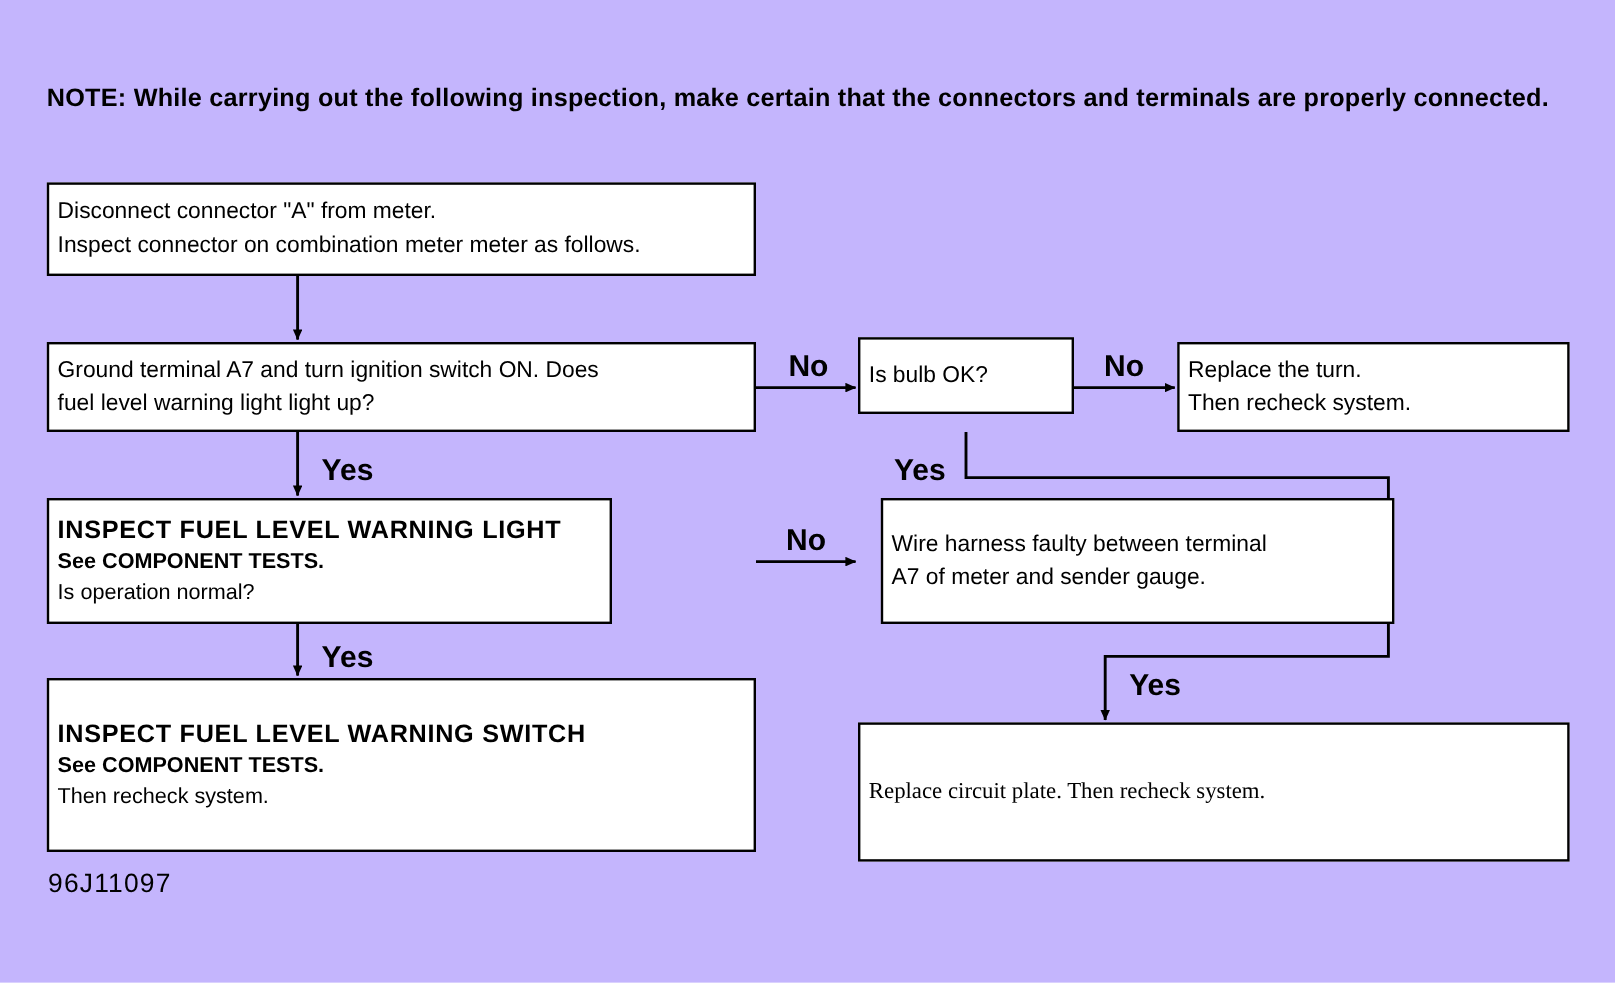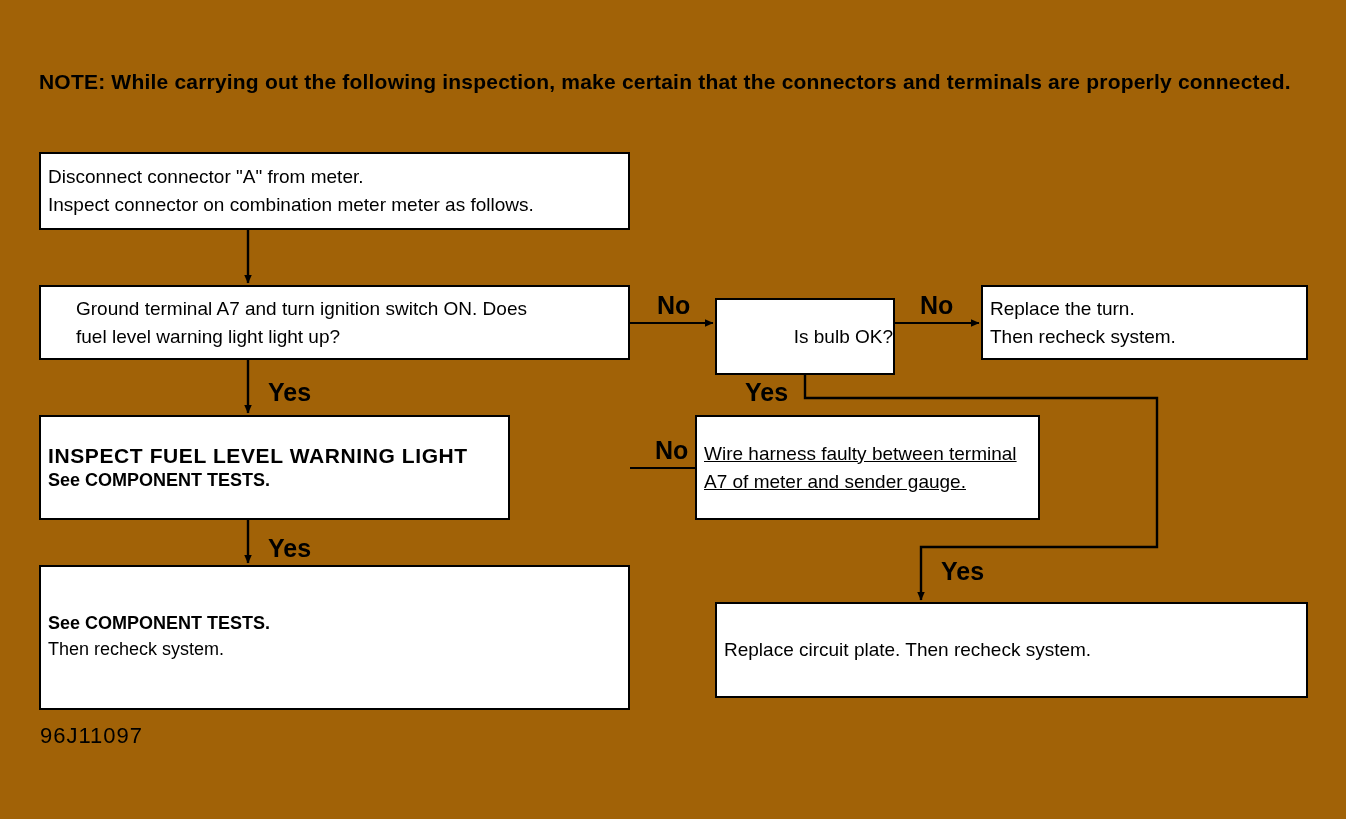--- a/index.html
+++ b/index.html
@@ -4,21 +4,21 @@
 <style>
   html, body {
     margin: 0;
     padding: 0;
     background: #ffffff;
   }
   #page {
     position: relative;
     width: 1346px;
     height: 819px;
-    background: #a16207;
+    background: #c4b5fd;
     font-family: "Liberation Sans", sans-serif;
     color: #000000;
     overflow: hidden;
   }
   #svg-lines {
     position: absolute;
     left: 0;
     top: 0;
     width: 1346px;
     height: 819px;
@@ -77,27 +77,27 @@
     position: absolute;
     left: 40px;
     top: 723px;
     font-size: 22px;
     letter-spacing: 1px;
     color: #000;
   }
 
   
   #box-disconnect   { left: 39px;  top: 152px; width: 591px; height: 78px; }
-  #box-ground       { left: 39px;  top: 285px; width: 591px; height: 75px; padding-left: 28px; }
+  #box-ground       { left: 39px;  top: 285px; width: 591px; height: 75px; }
   #box-inspect-light{ left: 39px;  top: 415px; width: 471px; height: 105px; }
   #box-inspect-switch{left: 39px;  top: 565px; width: 591px; height: 145px; }
-  #box-bulb         { left: 715px; top: 298px; width: 180px; height: 77px; align-items: flex-end; }
+  #box-bulb         { left: 715px; top: 281px; width: 180px; height: 64px; }
   #box-replace-bulb { left: 981px; top: 285px; width: 327px; height: 75px; }
-  #box-harness      { left: 695px; top: 415px; width: 345px; height: 105px; text-decoration: underline; }
-  #box-circuit      { left: 715px; top: 602px; width: 593px; height: 96px; }
+  #box-harness      { left: 734px; top: 415px; width: 428px; height: 105px; }
+  #box-circuit      { left: 715px; top: 602px; width: 593px; height: 116px; font-family: Liberation Serif, serif; }
 
   #lbl-yes-1 { left: 268px; top: 378px; }
   #lbl-yes-2 { left: 268px; top: 534px; }
   #lbl-no-1  { left: 657px; top: 291px; }
   #lbl-no-2  { left: 655px; top: 436px; }
   #lbl-no-3  { left: 920px; top: 291px; }
   #lbl-yes-3 { left: 745px; top: 378px; }
   #lbl-yes-4 { left: 941px; top: 557px; }
 </style>
 </head>
@@ -135,23 +135,25 @@
   </div>
 
   <div class="box" id="box-ground">
     <div class="line">Ground terminal A7 and turn ignition switch ON. Does</div>
     <div class="line">fuel level warning light light up?</div>
   </div>
 
   <div class="box" id="box-inspect-light">
     <div class="line bold-head">INSPECT FUEL LEVEL WARNING LIGHT</div>
     <div class="line sub-head">See COMPONENT TESTS.</div>
+    <div class="line small">Is operation normal?</div>
   </div>
 
   <div class="box" id="box-inspect-switch">
+    <div class="line bold-head">INSPECT FUEL LEVEL WARNING SWITCH</div>
     <div class="line sub-head">See COMPONENT TESTS.</div>
     <div class="line small">Then recheck system.</div>
   </div>
 
   <div class="box" id="box-bulb">
     <div class="line">Is bulb OK?</div>
   </div>
 
   <div class="box" id="box-replace-bulb">
     <div class="line">Replace the turn.</div>

